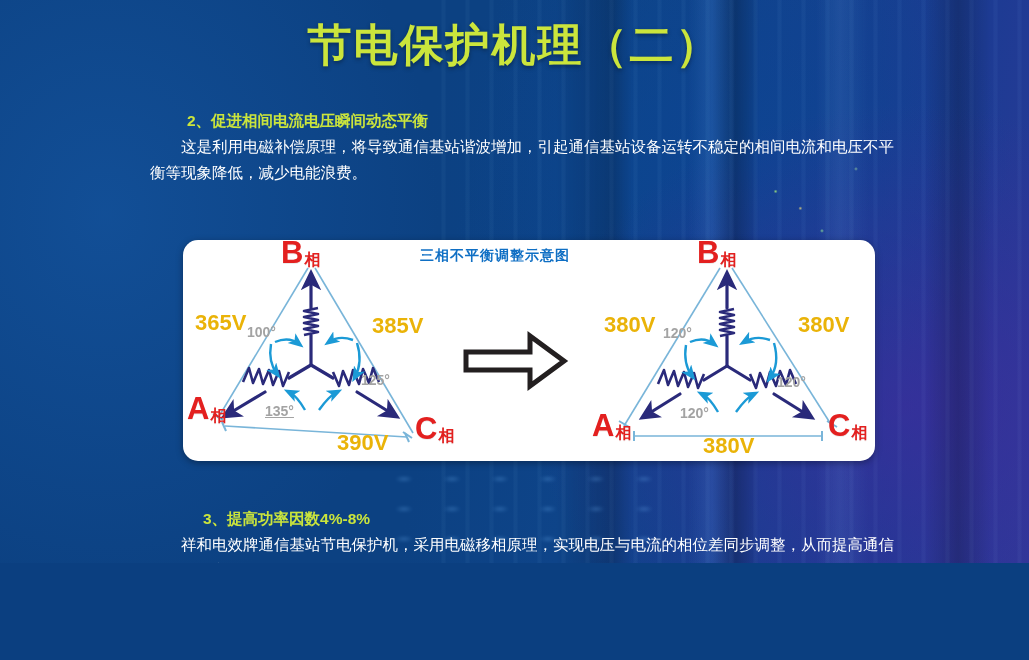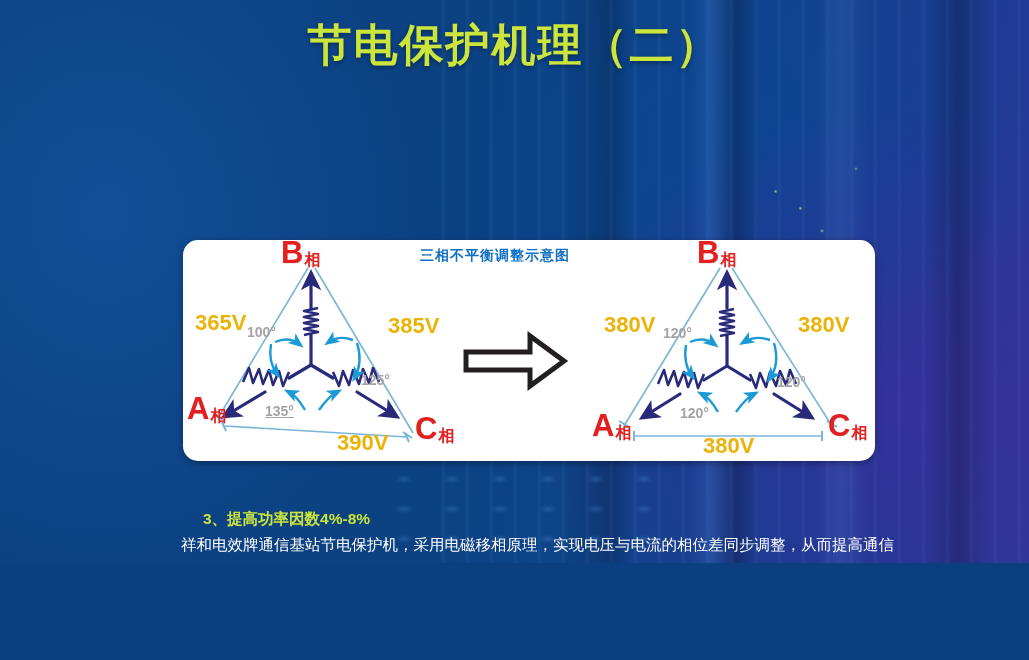--- a/index.html
+++ b/index.html
@@ -100,20 +100,24 @@
 
   <div class="bg-base"></div>
   <div class="bg-glow-left"></div>
   <div class="bg-pillars"></div>
   <div class="bg-streaks"></div>
   <div class="bg-vent"></div>
   <div class="bg-leds"></div>
 
   <div class="title">节电保护机理（二）</div>
 
+  <div class="block sec2">
+    <span class="heading">2、促进相间电流电压瞬间动态平衡</span>
+    <span class="indent">这是利用电磁补偿原理，将导致通信基站谐波增加，引起通信基站设备运转不稳定的相间电流和电压不平衡等现象降低，减少电能浪费。</span>
+  </div>
 
   <div class="card"></div>
   <div class="card-title">三相不平衡调整示意图</div>
 
   <div class="diagram dia-left">
     <svg width="300" height="221" viewBox="0 0 300 221">
       <defs>
         <marker id="vh1" markerWidth="7" markerHeight="7" refX="3.2" refY="3.2" orient="auto">
           <path d="M0,0 L6.6,3.2 L0,6.4 L1.7,3.2 Z" fill="#2a2a7a"></path>
         </marker>
@@ -170,21 +174,21 @@
       <span class="big">B</span><span class="sub">相</span>
     </div>
     <div class="phase" style="left:4px;top:153px;">
       <span class="big">A</span><span class="sub">相</span>
     </div>
     <div class="phase" style="left:232px;top:173px;">
       <span class="big">C</span><span class="sub">相</span>
     </div>
 
     <div class="volt" style="left:12px;top:70px;">365V</div>
-    <div class="volt" style="left:205px;top:73px;">385V</div>
+    <div class="volt" style="left:189px;top:73px;">385V</div>
     <div class="volt" style="left:110px;top:190px;margin-left:44px;">390V</div>
 
     <div class="ang" style="left:64px;top:84px;">100°</div>
     <div class="ang" style="left:178px;top:132px;text-align:center;">125°</div>
     <div class="ang" style="left:82px;top:163px;text-decoration:underline;">135°</div>
   </div>
 
   <svg class="blockarrow" width="110" height="62" viewBox="0 0 110 62">
     <path d="M6,22 L70,22 L70,6 L104,31 L70,56 L70,40 L6,40 Z" fill="#ffffff" stroke="#231f20" stroke-width="5" stroke-linejoin="miter"></path>
   </svg>

